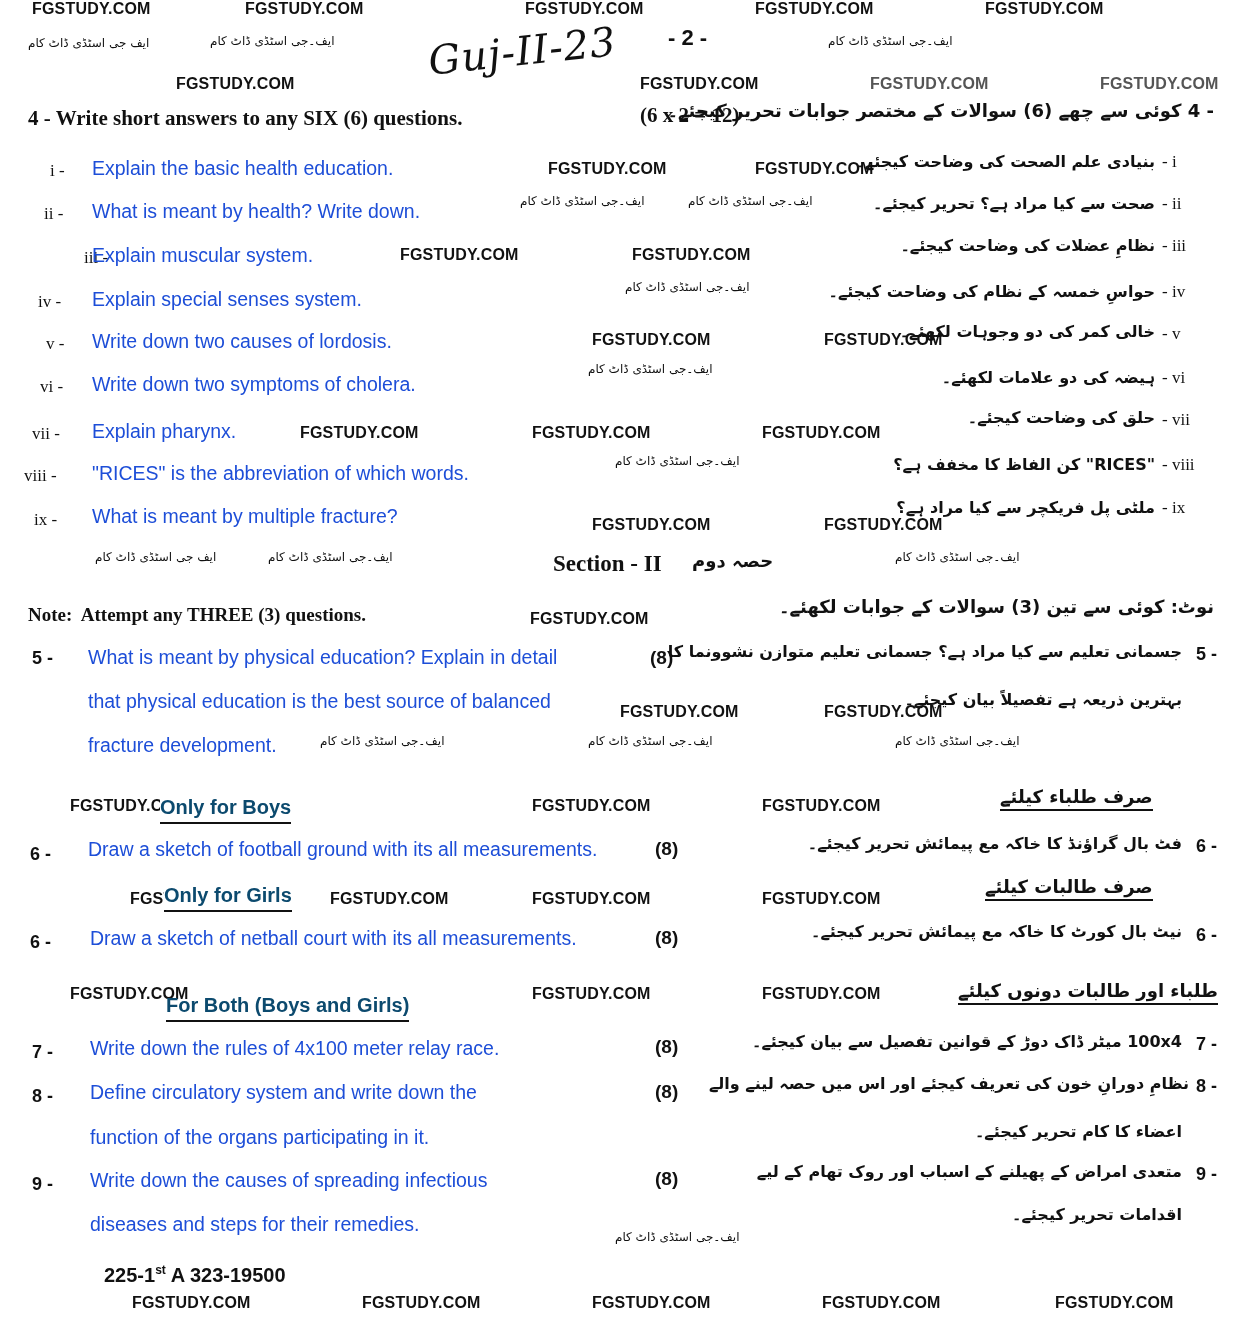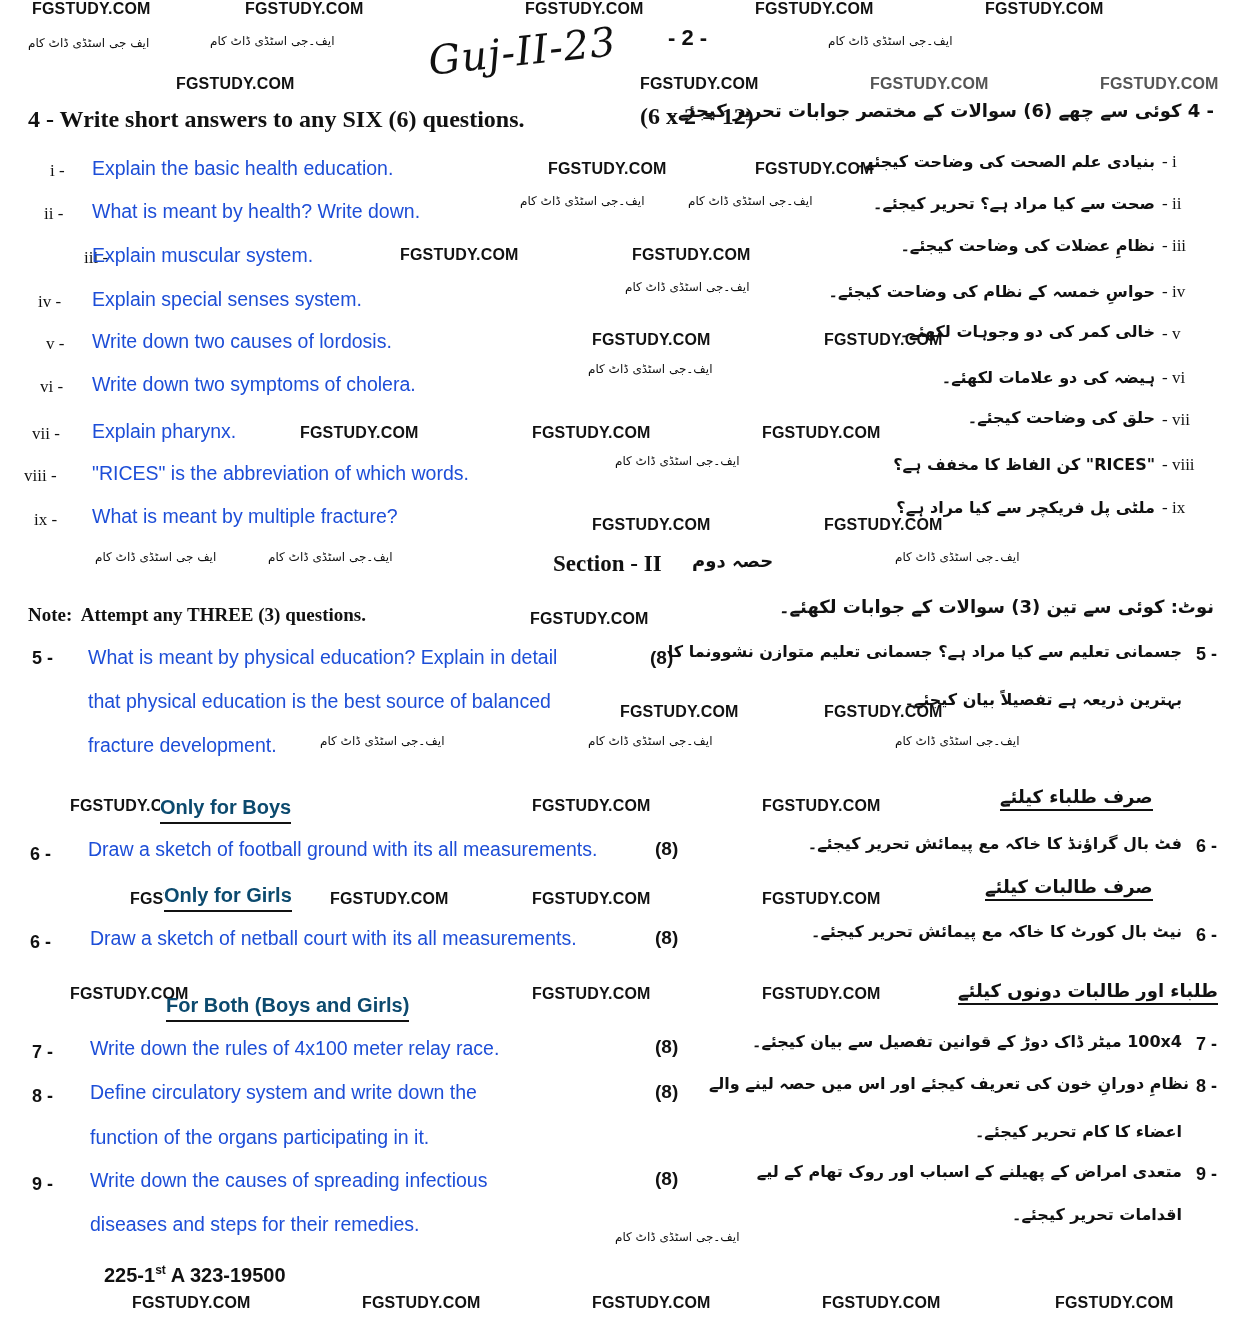--- a/index.html
+++ b/index.html
@@ -2,21 +2,21 @@
 <html><head>
   <meta charset="utf-8">
   <style>
     html, body { margin: 0; padding: 0; background: #ffffff; }
     body { width: 1250px; height: 1317px; position: relative; overflow: hidden; color: #000; }
     .abs { position: absolute; white-space: nowrap; }
     .wm { font-family: "Liberation Sans", sans-serif; font-weight: bold; font-size: 16px; letter-spacing: 0.2px; color: #111; }
     .wm-ur { font-family: "DejaVu Sans", sans-serif; font-size: 12px; color: #111; direction: rtl; }
     .en { font-family: "Liberation Sans", sans-serif; font-size: 19.5px; color: #1d4ed8; }
     .numb { font-family: "Liberation Sans", sans-serif; font-weight: bold; font-size: 18px; color: #111; }
-    .heading { font-family: "Liberation Serif", serif; font-weight: bold; font-size: 24px; color: #111; }
+    .heading { font-family: "Liberation Serif", serif; font-weight: bold; font-size: 21px; color: #111; }
     .ur { font-family: "DejaVu Sans", sans-serif; font-size: 16px; font-weight: bold; direction: rtl; text-align: right; color: #111; }
     .ur-head { font-family: "DejaVu Sans", sans-serif; font-size: 18px; font-weight: bold; direction: rtl; color: #111; }
     .rn { font-family: "Liberation Serif", serif; font-size: 17px; color: #111; }
     .marks { font-family: "Liberation Sans", sans-serif; font-weight: bold; font-size: 19px; color: #111; }
     .sub { font-family: "Liberation Sans", sans-serif; font-weight: bold; font-size: 20px; color: #0c4a6e; border-bottom: 2.5px solid #111; padding-bottom: 3px; }
     .sub-ur { font-family: "DejaVu Sans", sans-serif; font-weight: bold; font-size: 18px; color: #111; border-bottom: 2.5px solid #111; padding-bottom: 2px; direction: rtl; }
     .hand { font-family: "DejaVu Serif", serif; font-style: italic; font-size: 40px; color: #111; transform: rotate(-6deg); letter-spacing: 1px; }
     .page-num { font-family: "Liberation Sans", sans-serif; font-weight: bold; font-size: 22px; color: #111; }
     .code { font-family: "Liberation Sans", sans-serif; font-weight: bold; font-size: 20px; color: #111; }
     .code sup { font-size: 12px; }

